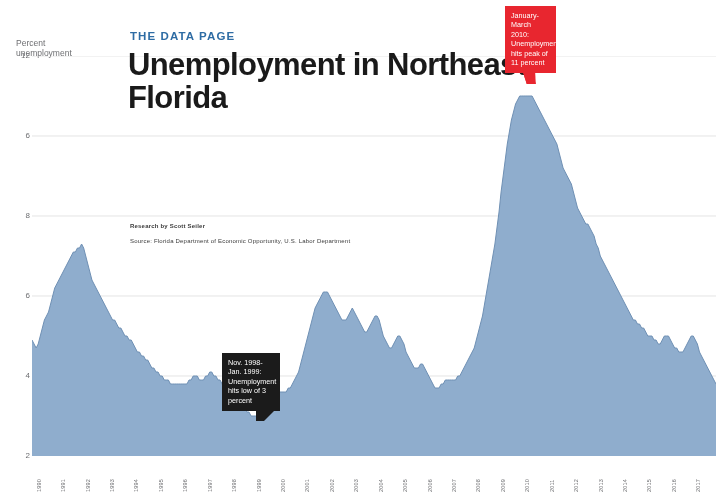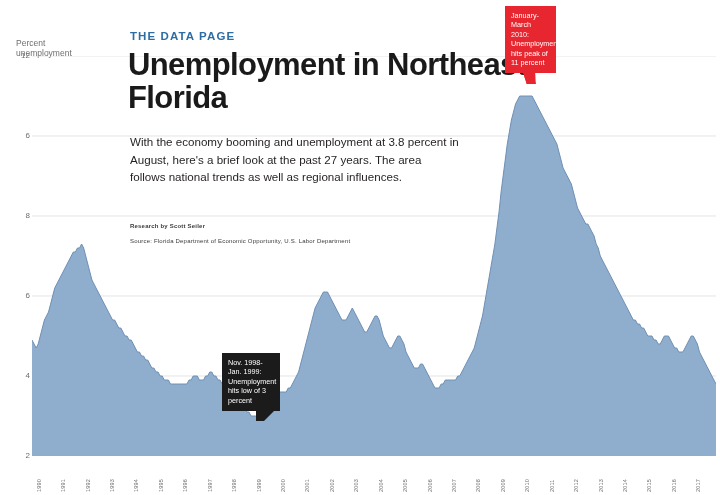--- a/index.html
+++ b/index.html
@@ -194,21 +194,20 @@
           <line class="gridline" x1="0" y1="80.0" x2="684" y2="80.0"></line>
           <line class="gridline" x1="0" y1="0.0" x2="684" y2="0.0"></line>
         </g>
        <polygon points="0,400 0.00,284.00 2.07,288.00 4.13,292.00 6.20,288.00 8.27,280.00 10.33,272.00 12.40,264.00 14.47,260.00 16.53,256.00 18.60,248.00 20.66,240.00 22.73,232.00 24.80,228.00 26.86,224.00 28.93,220.00 31.00,216.00 33.06,212.00 35.13,208.00 37.20,204.00 39.26,200.00 41.33,196.00 43.40,196.00 45.46,192.00 47.53,192.00 49.60,188.00 51.66,192.00 53.73,200.00 55.79,208.00 57.86,216.00 59.93,224.00 61.99,228.00 64.06,232.00 66.13,236.00 68.19,240.00 70.26,244.00 72.33,248.00 74.39,252.00 76.46,256.00 78.53,260.00 80.59,264.00 82.66,264.00 84.73,268.00 86.79,272.00 88.86,272.00 90.92,276.00 92.99,280.00 95.06,280.00 97.12,284.00 99.19,284.00 101.26,288.00 103.32,292.00 105.39,296.00 107.46,296.00 109.52,300.00 111.59,300.00 113.66,304.00 115.72,304.00 117.79,308.00 119.85,312.00 121.92,312.00 123.99,316.00 126.05,316.00 128.12,320.00 130.19,320.00 132.25,324.00 134.32,324.00 136.39,324.00 138.45,328.00 140.52,328.00 142.59,328.00 144.65,328.00 146.72,328.00 148.79,328.00 150.85,328.00 152.92,328.00 154.98,328.00 157.05,324.00 159.12,324.00 161.18,320.00 163.25,320.00 165.32,320.00 167.38,324.00 169.45,324.00 171.52,324.00 173.58,320.00 175.65,320.00 177.72,316.00 179.78,316.00 181.85,320.00 183.92,320.00 185.98,324.00 188.05,324.00 190.11,328.00 192.18,332.00 194.25,336.00 196.31,340.00 198.38,344.00 200.45,344.00 202.51,348.00 204.58,348.00 206.65,352.00 208.71,352.00 210.78,352.00 212.85,352.00 214.91,356.00 216.98,356.00 219.05,360.00 221.11,360.00 223.18,360.00 225.24,360.00 227.31,356.00 229.38,352.00 231.44,348.00 233.51,344.00 235.58,340.00 237.64,340.00 239.71,336.00 241.78,336.00 243.84,336.00 245.91,336.00 247.98,336.00 250.04,336.00 252.11,336.00 254.18,336.00 256.24,332.00 258.31,332.00 260.37,328.00 262.44,324.00 264.51,320.00 266.57,316.00 268.64,308.00 270.71,300.00 272.77,292.00 274.84,284.00 276.91,276.00 278.97,268.00 281.04,260.00 283.11,252.00 285.17,248.00 287.24,244.00 289.31,240.00 291.37,236.00 293.44,236.00 295.50,236.00 297.57,240.00 299.64,244.00 301.70,248.00 303.77,252.00 305.84,256.00 307.90,260.00 309.97,264.00 312.04,264.00 314.10,264.00 316.17,260.00 318.24,256.00 320.30,252.00 322.37,256.00 324.44,260.00 326.50,264.00 328.57,268.00 330.63,272.00 332.70,276.00 334.77,276.00 336.83,272.00 338.90,268.00 340.97,264.00 343.03,260.00 345.10,260.00 347.17,264.00 349.23,272.00 351.30,280.00 353.37,284.00 355.43,288.00 357.50,292.00 359.56,292.00 361.63,288.00 363.70,284.00 365.76,280.00 367.83,280.00 369.90,284.00 371.96,288.00 374.03,296.00 376.10,300.00 378.16,304.00 380.23,308.00 382.30,312.00 384.36,312.00 386.43,312.00 388.50,308.00 390.56,308.00 392.63,312.00 394.69,316.00 396.76,320.00 398.83,324.00 400.89,328.00 402.96,332.00 405.03,332.00 407.09,332.00 409.16,328.00 411.23,328.00 413.29,324.00 415.36,324.00 417.43,324.00 419.49,324.00 421.56,324.00 423.63,324.00 425.69,320.00 427.76,320.00 429.82,316.00 431.89,312.00 433.96,308.00 436.02,304.00 438.09,300.00 440.16,296.00 442.22,292.00 444.29,284.00 446.36,276.00 448.42,268.00 450.49,260.00 452.56,248.00 454.62,236.00 456.69,224.00 458.76,212.00 460.82,200.00 462.89,188.00 464.95,172.00 467.02,156.00 469.09,136.00 471.15,120.00 473.22,104.00 475.29,88.00 477.35,76.00 479.42,64.00 481.49,56.00 483.55,48.00 485.62,44.00 487.69,40.00 489.75,40.00 491.82,40.00 493.89,40.00 495.95,40.00 498.02,40.00 500.08,40.00 502.15,44.00 504.22,48.00 506.28,52.00 508.35,56.00 510.42,60.00 512.48,64.00 514.55,68.00 516.62,72.00 518.68,76.00 520.75,80.00 522.82,84.00 524.88,88.00 526.95,96.00 529.02,104.00 531.08,112.00 533.15,116.00 535.21,120.00 537.28,124.00 539.35,128.00 541.41,136.00 543.48,144.00 545.55,152.00 547.61,156.00 549.68,160.00 551.75,164.00 553.81,168.00 555.88,168.00 557.95,172.00 560.01,176.00 562.08,180.00 564.15,188.00 566.21,192.00 568.28,200.00 570.34,204.00 572.41,208.00 574.48,212.00 576.54,216.00 578.61,220.00 580.68,224.00 582.74,228.00 584.81,232.00 586.88,236.00 588.94,240.00 591.01,244.00 593.08,248.00 595.14,252.00 597.21,256.00 599.27,260.00 601.34,264.00 603.41,264.00 605.47,268.00 607.54,268.00 609.61,272.00 611.67,272.00 613.74,276.00 615.81,280.00 617.87,280.00 619.94,280.00 622.01,284.00 624.07,284.00 626.14,288.00 628.21,288.00 630.27,284.00 632.34,280.00 634.40,280.00 636.47,280.00 638.54,284.00 640.60,288.00 642.67,292.00 644.74,292.00 646.80,296.00 648.87,296.00 650.94,296.00 653.00,292.00 655.07,288.00 657.14,284.00 659.20,280.00 661.27,280.00 663.34,284.00 665.40,288.00 667.47,296.00 669.53,300.00 671.60,304.00 673.67,308.00 675.73,312.00 677.80,316.00 679.87,320.00 681.93,324.00 684.00,328.00 684,400" fill="#8fadcd"></polygon>
        <polyline points="0.00,284.00 2.07,288.00 4.13,292.00 6.20,288.00 8.27,280.00 10.33,272.00 12.40,264.00 14.47,260.00 16.53,256.00 18.60,248.00 20.66,240.00 22.73,232.00 24.80,228.00 26.86,224.00 28.93,220.00 31.00,216.00 33.06,212.00 35.13,208.00 37.20,204.00 39.26,200.00 41.33,196.00 43.40,196.00 45.46,192.00 47.53,192.00 49.60,188.00 51.66,192.00 53.73,200.00 55.79,208.00 57.86,216.00 59.93,224.00 61.99,228.00 64.06,232.00 66.13,236.00 68.19,240.00 70.26,244.00 72.33,248.00 74.39,252.00 76.46,256.00 78.53,260.00 80.59,264.00 82.66,264.00 84.73,268.00 86.79,272.00 88.86,272.00 90.92,276.00 92.99,280.00 95.06,280.00 97.12,284.00 99.19,284.00 101.26,288.00 103.32,292.00 105.39,296.00 107.46,296.00 109.52,300.00 111.59,300.00 113.66,304.00 115.72,304.00 117.79,308.00 119.85,312.00 121.92,312.00 123.99,316.00 126.05,316.00 128.12,320.00 130.19,320.00 132.25,324.00 134.32,324.00 136.39,324.00 138.45,328.00 140.52,328.00 142.59,328.00 144.65,328.00 146.72,328.00 148.79,328.00 150.85,328.00 152.92,328.00 154.98,328.00 157.05,324.00 159.12,324.00 161.18,320.00 163.25,320.00 165.32,320.00 167.38,324.00 169.45,324.00 171.52,324.00 173.58,320.00 175.65,320.00 177.72,316.00 179.78,316.00 181.85,320.00 183.92,320.00 185.98,324.00 188.05,324.00 190.11,328.00 192.18,332.00 194.25,336.00 196.31,340.00 198.38,344.00 200.45,344.00 202.51,348.00 204.58,348.00 206.65,352.00 208.71,352.00 210.78,352.00 212.85,352.00 214.91,356.00 216.98,356.00 219.05,360.00 221.11,360.00 223.18,360.00 225.24,360.00 227.31,356.00 229.38,352.00 231.44,348.00 233.51,344.00 235.58,340.00 237.64,340.00 239.71,336.00 241.78,336.00 243.84,336.00 245.91,336.00 247.98,336.00 250.04,336.00 252.11,336.00 254.18,336.00 256.24,332.00 258.31,332.00 260.37,328.00 262.44,324.00 264.51,320.00 266.57,316.00 268.64,308.00 270.71,300.00 272.77,292.00 274.84,284.00 276.91,276.00 278.97,268.00 281.04,260.00 283.11,252.00 285.17,248.00 287.24,244.00 289.31,240.00 291.37,236.00 293.44,236.00 295.50,236.00 297.57,240.00 299.64,244.00 301.70,248.00 303.77,252.00 305.84,256.00 307.90,260.00 309.97,264.00 312.04,264.00 314.10,264.00 316.17,260.00 318.24,256.00 320.30,252.00 322.37,256.00 324.44,260.00 326.50,264.00 328.57,268.00 330.63,272.00 332.70,276.00 334.77,276.00 336.83,272.00 338.90,268.00 340.97,264.00 343.03,260.00 345.10,260.00 347.17,264.00 349.23,272.00 351.30,280.00 353.37,284.00 355.43,288.00 357.50,292.00 359.56,292.00 361.63,288.00 363.70,284.00 365.76,280.00 367.83,280.00 369.90,284.00 371.96,288.00 374.03,296.00 376.10,300.00 378.16,304.00 380.23,308.00 382.30,312.00 384.36,312.00 386.43,312.00 388.50,308.00 390.56,308.00 392.63,312.00 394.69,316.00 396.76,320.00 398.83,324.00 400.89,328.00 402.96,332.00 405.03,332.00 407.09,332.00 409.16,328.00 411.23,328.00 413.29,324.00 415.36,324.00 417.43,324.00 419.49,324.00 421.56,324.00 423.63,324.00 425.69,320.00 427.76,320.00 429.82,316.00 431.89,312.00 433.96,308.00 436.02,304.00 438.09,300.00 440.16,296.00 442.22,292.00 444.29,284.00 446.36,276.00 448.42,268.00 450.49,260.00 452.56,248.00 454.62,236.00 456.69,224.00 458.76,212.00 460.82,200.00 462.89,188.00 464.95,172.00 467.02,156.00 469.09,136.00 471.15,120.00 473.22,104.00 475.29,88.00 477.35,76.00 479.42,64.00 481.49,56.00 483.55,48.00 485.62,44.00 487.69,40.00 489.75,40.00 491.82,40.00 493.89,40.00 495.95,40.00 498.02,40.00 500.08,40.00 502.15,44.00 504.22,48.00 506.28,52.00 508.35,56.00 510.42,60.00 512.48,64.00 514.55,68.00 516.62,72.00 518.68,76.00 520.75,80.00 522.82,84.00 524.88,88.00 526.95,96.00 529.02,104.00 531.08,112.00 533.15,116.00 535.21,120.00 537.28,124.00 539.35,128.00 541.41,136.00 543.48,144.00 545.55,152.00 547.61,156.00 549.68,160.00 551.75,164.00 553.81,168.00 555.88,168.00 557.95,172.00 560.01,176.00 562.08,180.00 564.15,188.00 566.21,192.00 568.28,200.00 570.34,204.00 572.41,208.00 574.48,212.00 576.54,216.00 578.61,220.00 580.68,224.00 582.74,228.00 584.81,232.00 586.88,236.00 588.94,240.00 591.01,244.00 593.08,248.00 595.14,252.00 597.21,256.00 599.27,260.00 601.34,264.00 603.41,264.00 605.47,268.00 607.54,268.00 609.61,272.00 611.67,272.00 613.74,276.00 615.81,280.00 617.87,280.00 619.94,280.00 622.01,284.00 624.07,284.00 626.14,288.00 628.21,288.00 630.27,284.00 632.34,280.00 634.40,280.00 636.47,280.00 638.54,284.00 640.60,288.00 642.67,292.00 644.74,292.00 646.80,296.00 648.87,296.00 650.94,296.00 653.00,292.00 655.07,288.00 657.14,284.00 659.20,280.00 661.27,280.00 663.34,284.00 665.40,288.00 667.47,296.00 669.53,300.00 671.60,304.00 673.67,308.00 675.73,312.00 677.80,316.00 679.87,320.00 681.93,324.00 684.00,328.00" fill="none" stroke="#6f90b4" stroke-width="1"></polyline>
      </svg>
     </div>
 
   <div class="kicker">THE DATA PAGE</div>
   <div class="headline">Unemployment in Northeast Florida</div>
-  <div class="deck">With the economy booming and unemployment at 3.8 percent in August, here's a brief look at the past 27 years. The area follows national trends as well as regional influences.</div>
   <div class="credit">Research by Scott Seiler</div>
   <div class="source">Source: Florida Department of Economic Opportunity, U.S. Labor Department</div>
 
   <div class="callout" id="callout-peak">
     <span>January-March 2010: Unemployment hits peak of 11 percent</span>
     <span class="tail"></span>
   </div>
 
   <div class="callout" id="callout-low">
     <span>Nov. 1998-Jan. 1999: Unemployment hits low of 3 percent</span>

